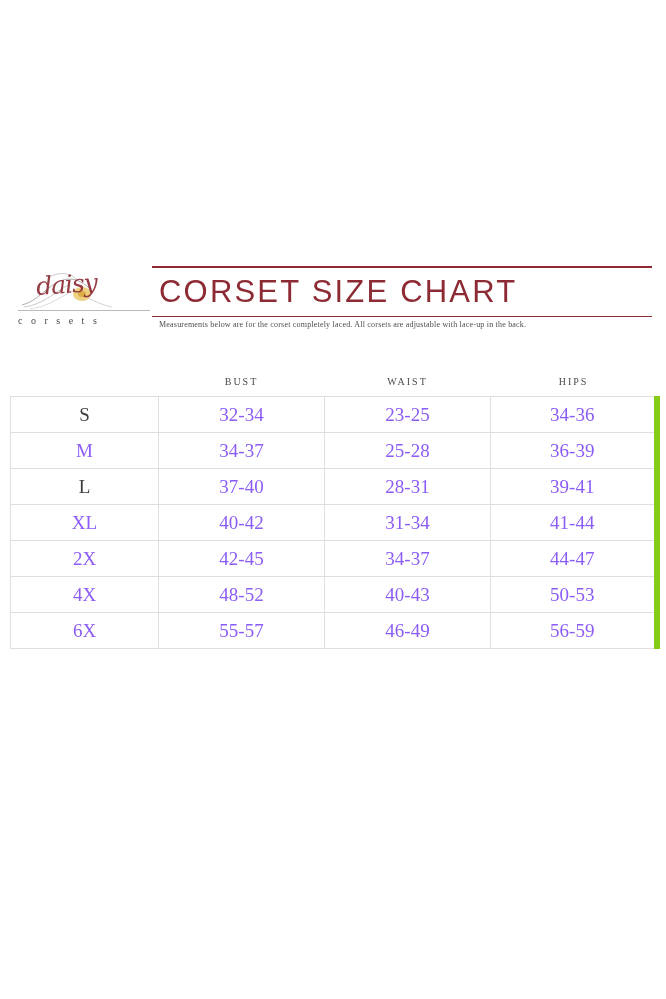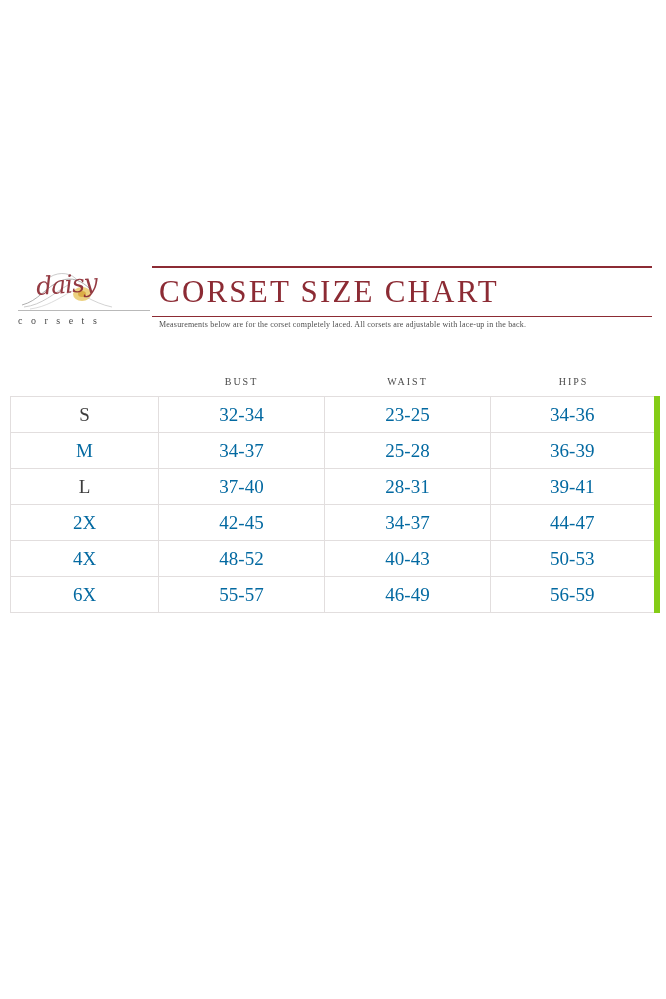--- a/index.html
+++ b/index.html
@@ -91,21 +91,21 @@
     left: 0px;
     top: 8px;
     width: 500px;
     height: 2px;
     background: #8c2b34;
   }
   .chart-title {
     position: absolute;
     left: 7px;
     top: 16px;
-    font-family: Liberation Serif, serif;
+    font-family: Liberation Sans, sans-serif;
     font-size: 31px;
     letter-spacing: 2.2px;
     color: #8c2b34;
     font-weight: 400;
     white-space: nowrap;
   }
   .title-rule-bottom {
     position: absolute;
     left: 0px;
     top: 58px;
@@ -135,21 +135,21 @@
     border-collapse: collapse;
     width: 646px;
     table-layout: fixed;
   }
   table.size-chart th,
   table.size-chart td {
     border: 1px solid #e2dede;
     text-align: center;
     font-family: "Liberation Serif", serif;
     font-size: 19px;
-    color: #0369a1;
+    color: #8b5cf6;
     height: 35px;
     padding: 0;
   }
   table.size-chart thead th {
     border-top: none;
     border-left: none;
     border-right: none;
     border-bottom: 1px solid #e2dede;
     height: 30px;
     font-weight: 400;
@@ -240,20 +240,26 @@
           <td>25-28</td>
           <td>36-39</td>
         </tr>
         <tr>
           <td class="size-cell dark">L</td>
           <td>37-40</td>
           <td>28-31</td>
           <td>39-41</td>
         </tr>
         <tr>
+          <td class="size-cell">XL</td>
+          <td>40-42</td>
+          <td>31-34</td>
+          <td>41-44</td>
+        </tr>
+        <tr>
           <td class="size-cell">2X</td>
           <td>42-45</td>
           <td>34-37</td>
           <td>44-47</td>
         </tr>
         <tr>
           <td class="size-cell">4X</td>
           <td>48-52</td>
           <td>40-43</td>
           <td>50-53</td>

